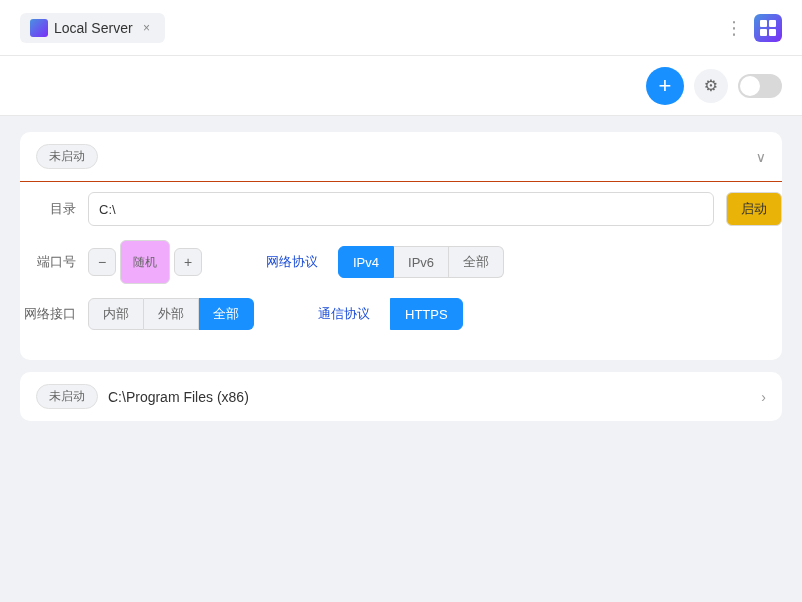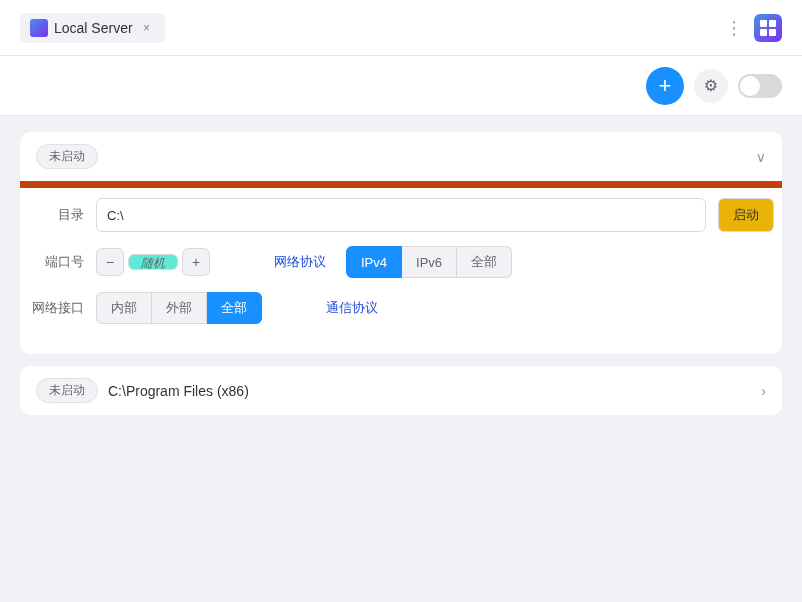--- a/index.html
+++ b/index.html
@@ -151,22 +151,22 @@
     }
     .server-path {
       font-size: 14px;
       color: #333;
     }
     .chevron {
       font-size: 14px;
       color: #999;
     }
     .server-detail {
-      padding: 10px 8px 16px;
-      border-top: 7px solid #c2410c;
+      padding: 10px 0 16px;
+      border-top: 1px solid #c2410c;
     }
     .form-row {
       display: flex;
       align-items: center;
       margin-bottom: 14px;
       gap: 12px;
     }
     .form-label {
       width: 56px;
       text-align: right;
@@ -206,29 +206,28 @@
       border: 1px solid #d9d9d9;
       border-radius: 6px;
       display: flex;
       align-items: center;
       justify-content: center;
       cursor: pointer;
       font-size: 14px;
       color: #666;
     }
     .port-random {
-      height: 16px;
+      height: 44px;
       padding: 0 12px;
-      background: #5eead4;
+      background: #f0abfc;
       border: 1px solid #d9d9d9;
       border-radius: 6px;
       font-size: 12px;
       color: #666;
       cursor: pointer;
-      font-style: italic;
     }
     .btn-group {
       display: flex;
       gap: 0;
     }
     .btn-group .seg-btn {
       height: 32px;
       padding: 0 14px;
       background: #f0f2f5;
       border: 1px solid #d9d9d9;
@@ -369,20 +368,21 @@
       <div class="form-row">
         <span class="form-label">网络接口</span>
         <div class="btn-group">
           <button class="seg-btn">内部</button>
           <button class="seg-btn">外部</button>
           <button class="seg-btn active">全部</button>
         </div>
         <div style="width:40px"></div>
         <span class="section-label">通信协议</span>
         <div class="btn-group">
+          <button class="seg-btn active">HTTPS</button>
         </div>
       </div>
 
     </div>
   </div>
 
   <div class="server-card">
     <div class="server-header">
       <div class="server-header-left">
         <span class="status-badge">未启动</span>

